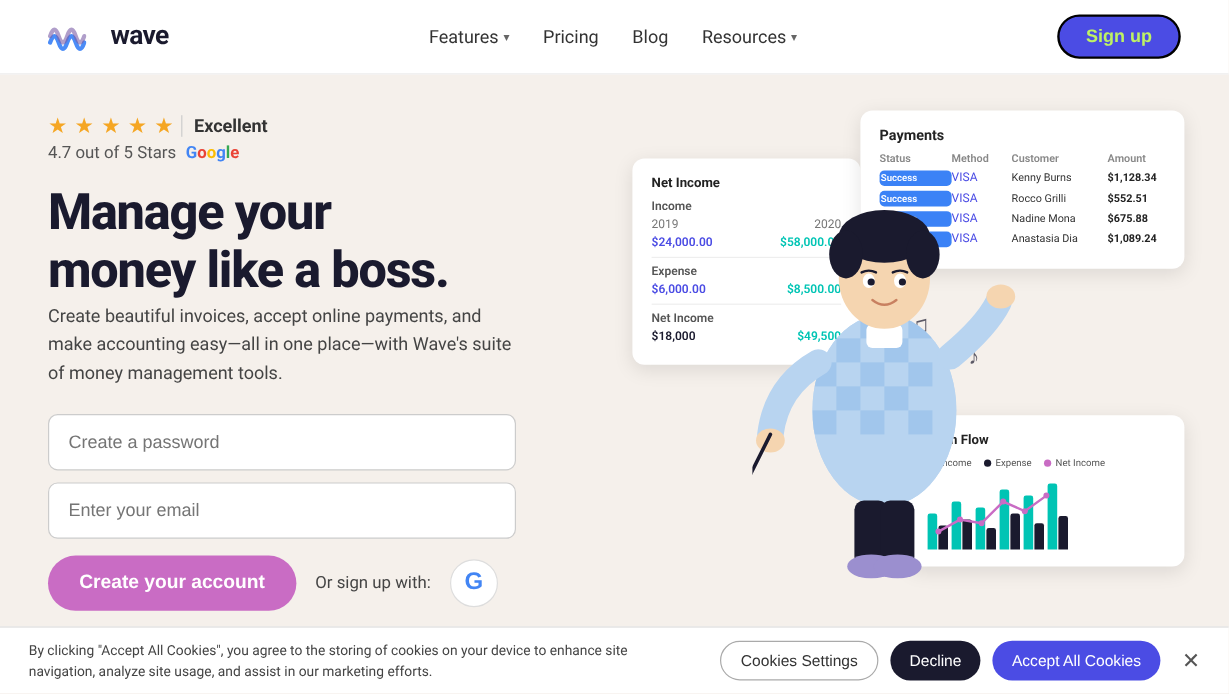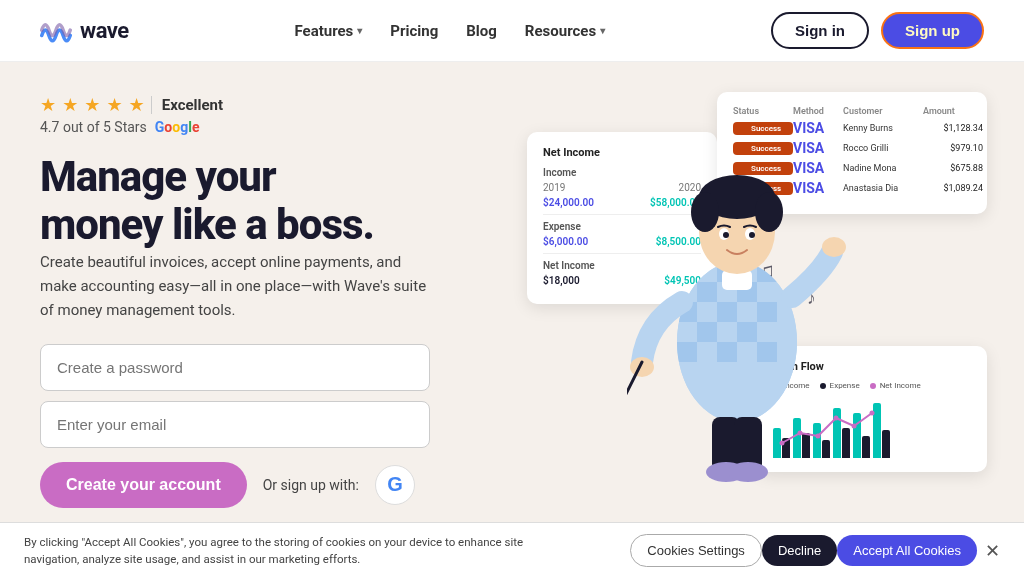--- a/index.html
+++ b/index.html
@@ -18,41 +18,40 @@
       display: flex;
       align-items: center;
       justify-content: space-between;
       padding: 0 40px;
       height: 62px;
       border-bottom: 1px solid #eee;
     }
     .nav-logo {
       display: flex;
       align-items: center;
-      gap: 8px;
+      gap: 20px;
     }
     .logo-icon {
       display: flex;
       align-items: center;
     }
     .logo-waves {
       width: 32px;
       height: 28px;
     }
     .logo-text {
       font-size: 22px;
       font-weight: 700;
       color: #1a1a2e;
       letter-spacing: -0.5px;
     }
     .nav-links {
       display: flex;
       align-items: flex-end;
       gap: 28px;
-      font-weight: bold;
     }
     .nav-link {
       font-size: 15px;
       color: #333;
       text-decoration: none;
       display: flex;
       align-items: center;
       gap: 4px;
       cursor: pointer;
     }
@@ -70,26 +69,26 @@
       border: 2px solid #1a1a2e;
       border-radius: 25px;
       background: transparent;
       font-size: 15px;
       font-weight: 600;
       color: #1a1a2e;
       cursor: pointer;
     }
     .btn-signup {
       padding: 8px 22px;
-      border: 2px solid #f97316;
+      border: 2px solid #000000;
       border-radius: 25px;
       background: #4b4ce4;
       font-size: 15px;
       font-weight: 600;
-      color: #fef9c3;
+      color: #bef264;
       cursor: pointer;
     }
 
     
     .main {
       display: flex;
       height: calc(578px - 62px - 56px);
       position: relative;
       overflow: hidden;
     }
@@ -288,34 +287,34 @@
       font-weight: 600;
       margin-bottom: 4px;
     }
     .payment-row {
       display: grid;
       grid-template-columns: 60px 50px 80px 60px;
       align-items: center;
       margin-bottom: 4px;
     }
     .badge-success {
-      background: #c2410c;
+      background: #3b82f6;
       color: #fff;
       font-size: 8px;
-      padding: 2px 18px;
+      padding: 2px 1px;
       border-radius: 4px;
       font-weight: 600;
     }
     .method-visa {
-      font-size: 14px;
+      font-size: 10px;
       color: #4b4ce4;
-      font-weight: 700;
+      font-weight: 400;
     }
     .customer-name { font-size: 9px; color: #333; }
-    .amount { font-size: 9px; font-weight: 400; color: #222; text-align: right; }
+    .amount { font-size: 9px; font-weight: 700; color: #222; }
 
     
     .card-cashflow {
       position: absolute;
       right: 0;
       bottom: 20px;
       background: #fff;
       border-radius: 10px;
       padding: 14px 16px;
       box-shadow: 0 4px 16px rgba(0,0,0,0.1);
@@ -395,21 +394,21 @@
       padding: 0 24px;
     }
     .cookie-text {
       font-size: 11.5px;
       color: #444;
       max-width: 500px;
       line-height: 1.4;
     }
     .cookie-actions {
       display: flex;
-      align-items: center;
+      gap: 10px;
       flex-shrink: 0;
     }
     .btn-cookie-settings {
       padding: 8px 16px;
       border: 1.5px solid #aaa;
       border-radius: 20px;
       background: transparent;
       font-size: 13px;
       color: #333;
       cursor: pointer;
@@ -466,21 +465,20 @@
     </a>
     <a class="nav-link">
       <span>Blog</span>
     </a>
     <a class="nav-link">
       <span>Resources</span>
       <span class="chevron">▾</span>
     </a>
   </div>
   <div class="nav-buttons">
-    <button class="btn-signin">Sign in</button>
     <button class="btn-signup">Sign up</button>
   </div>
 </nav>
 
 <div class="main">
 
   <div class="left-panel">
 
     <div class="stars">
       <span class="star">★</span>
@@ -549,37 +547,38 @@
         <div class="row">
           <span class="label">Net Income</span>
         </div>
         <div class="row">
           <span class="val dark">$18,000</span>
           <span class="val teal">$49,500</span>
         </div>
       </div>
 
       <div class="card-payments">
+        <div class="card-title">Payments</div>
         <div class="payment-table-header">
           <span>Status</span>
           <span>Method</span>
           <span>Customer</span>
           <span>Amount</span>
         </div>
         <div class="payment-row">
           <span class="badge-success">Success</span>
           <span class="method-visa">VISA</span>
           <span class="customer-name">Kenny Burns</span>
           <span class="amount">$1,128.34</span>
         </div>
         <div class="payment-row">
           <span class="badge-success">Success</span>
           <span class="method-visa">VISA</span>
           <span class="customer-name">Rocco Grilli</span>
-          <span class="amount">$979.10</span>
+          <span class="amount">$552.51</span>
         </div>
         <div class="payment-row">
           <span class="badge-success">Success</span>
           <span class="method-visa">VISA</span>
           <span class="customer-name">Nadine Mona</span>
           <span class="amount">$675.88</span>
         </div>
         <div class="payment-row">
           <span class="badge-success">Success</span>
           <span class="method-visa">VISA</span>

